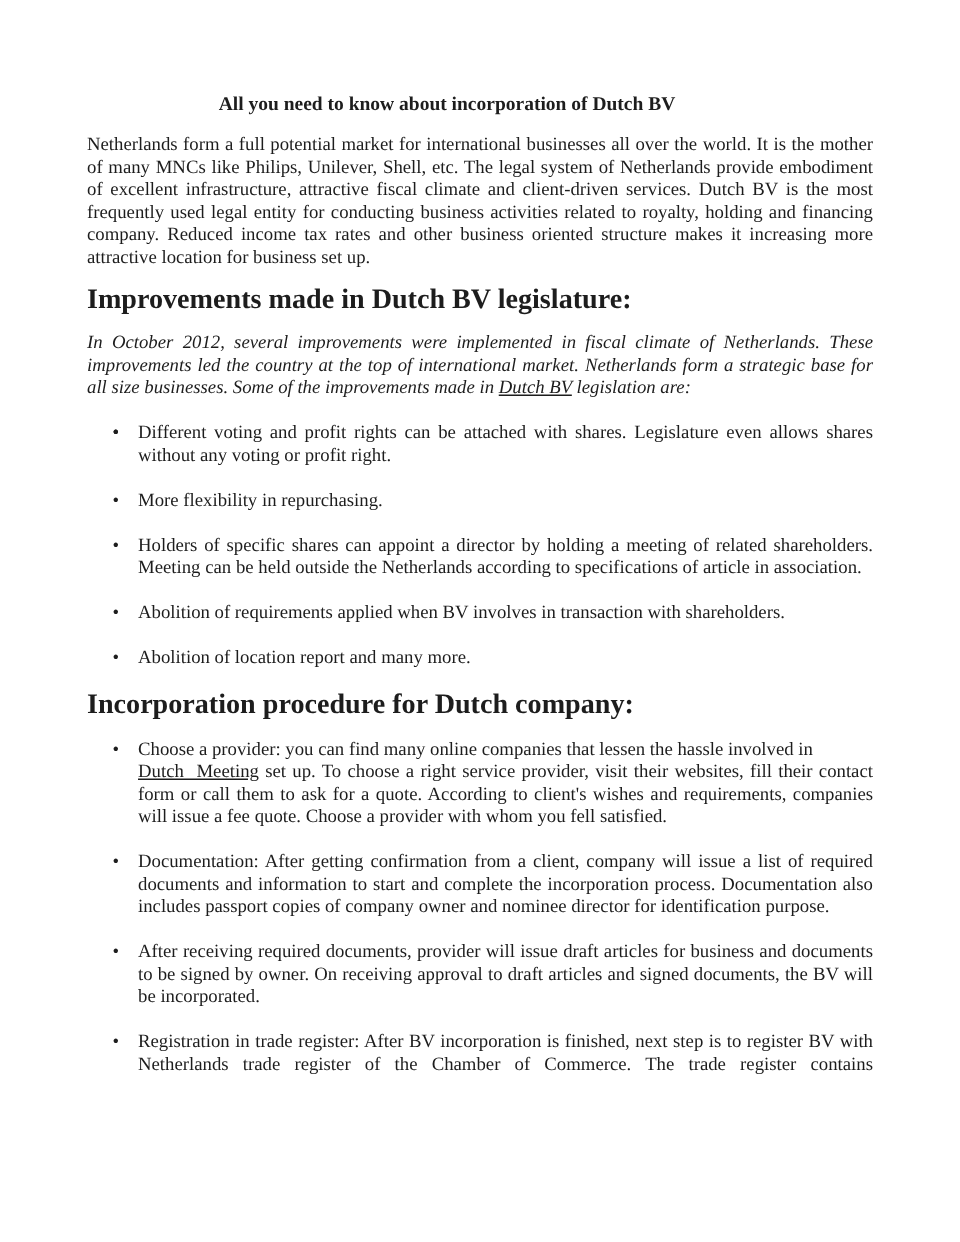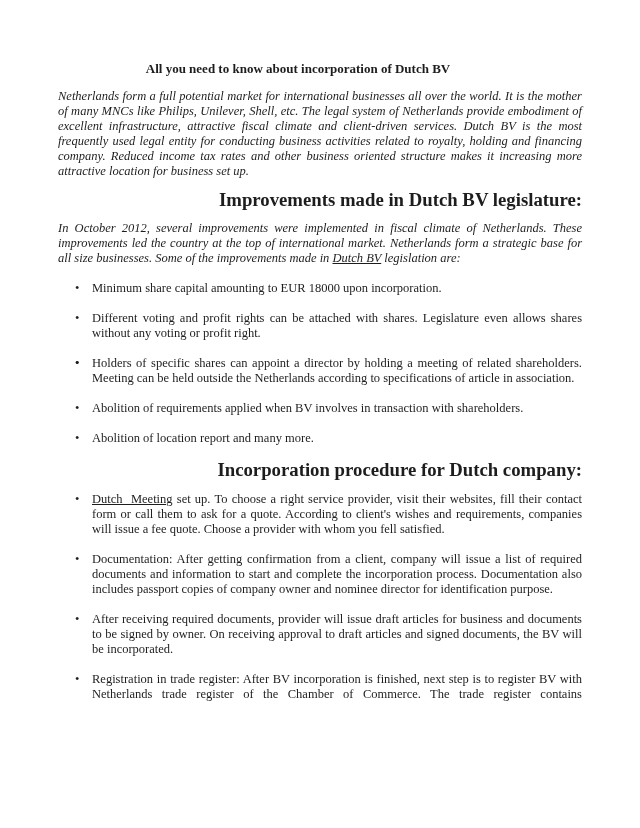--- a/index.html
+++ b/index.html
@@ -24,25 +24,24 @@
     font-size: 13px;
     font-weight: bold;
     text-align: center;
     margin: 0 0 13px 0;
     padding-right: 44px; 
   }
   .para {
     text-align: justify;
     margin: 0;
   }
-  .intro-para   { margin-bottom: 13px; font-style: italic; }
+  .intro-para   { margin-bottom: 13px; }
   .heading {
     font-weight: bold;
     margin: 0;
-    text-align: right;
   }
   .heading-improvements { margin-bottom: 14px; }
   .improv-intro          { margin-bottom: 15px; font-style: italic; }
   .heading-procedure     { margin: 16px 0 15px 0; }
   ul.blist {
     list-style: none;
     margin: 0;
     padding: 0;
   }
   ul.blist > li {
@@ -74,48 +73,49 @@
 
   <p class="para intro-para">Netherlands form a full potential market for international businesses all over the world. It is the mother of many MNCs like Philips, Unilever, Shell, etc. The legal system of Netherlands provide embodiment of excellent infrastructure, attractive fiscal climate and client-driven services. Dutch BV is the most frequently used legal entity for conducting business activities related to royalty, holding and financing company. Reduced income tax rates and other business oriented structure makes it increasing more attractive location for business set up.</p>
 
   <h2 class="heading heading-improvements">Improvements made in Dutch BV legislature:</h2>
 
   <p class="para improv-intro"><span>In October 2012, several improvements were implemented in fiscal climate of Netherlands. These improvements led the country at the top of international market. Netherlands form a strategic base for all size businesses. Some of the improvements made in </span><span class="u">Dutch BV</span><span> legislation are:</span></p>
 
   <ul class="blist">
     <li>
       <span class="marker">•</span>
-      <span>Minimum share capital amounting to EUR 18000 upon incorporation.</span>
     </li>
     <li>
       <span class="marker">•</span>
       <span>Different voting and profit rights can be attached with shares. Legislature even allows shares without any voting or profit right.</span>
     </li>
     <li>
       <span class="marker">•</span>
+      <span>More flexibility in repurchasing.</span>
     </li>
     <li>
       <span class="marker">•</span>
       <span>Holders of specific shares can appoint a director by holding a meeting of related shareholders. Meeting can be held outside the Netherlands according to specifications of article in association.</span>
     </li>
     <li>
       <span class="marker">•</span>
       <span>Abolition of requirements applied when BV involves  in transaction with shareholders.</span>
     </li>
     <li>
       <span class="marker">•</span>
       <span>Abolition of location report and many more.</span>
     </li>
   </ul>
 
   <h2 class="heading heading-procedure">Incorporation procedure for Dutch company:</h2>
 
   <ul class="blist">
     <li>
       <span class="marker">•</span>
+      <div class="line1">Choose a provider: you can find many online companies that lessen the hassle involved in</div>
       <div class="rest"><span class="u">Dutch  Meeting</span><span> set up. To choose a right service provider, visit their websites, fill their contact form or call them to ask for a quote. According to client's wishes and requirements, companies will issue a fee quote. Choose a provider with whom you fell satisfied.</span></div>
     </li>
     <li>
       <span class="marker">•</span>
       <span>Documentation: After getting confirmation from a client, company will issue a list of required documents and information to start and complete the incorporation process. Documentation also includes passport copies of company owner and nominee director for identification purpose.</span>
     </li>
     <li>
       <span class="marker">•</span>
       <span>After receiving required documents, provider will issue draft articles for business and documents to be signed by owner. On receiving approval to draft articles and signed documents, the BV will be incorporated.</span>
     </li>

